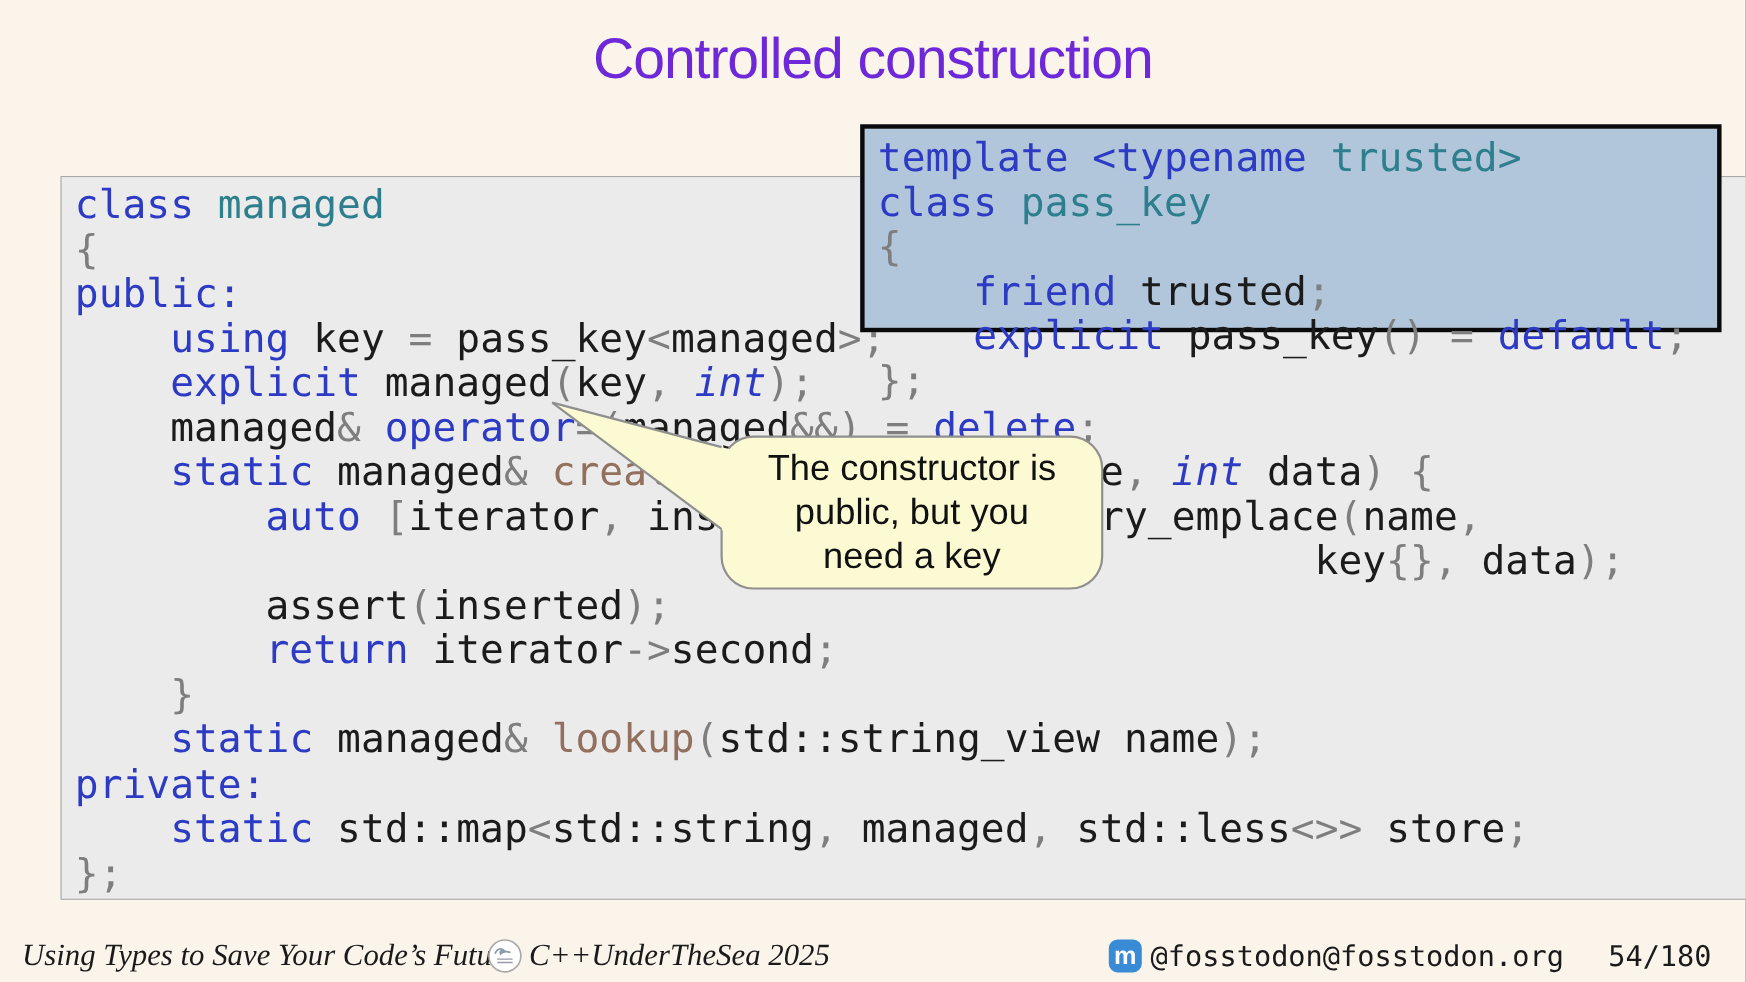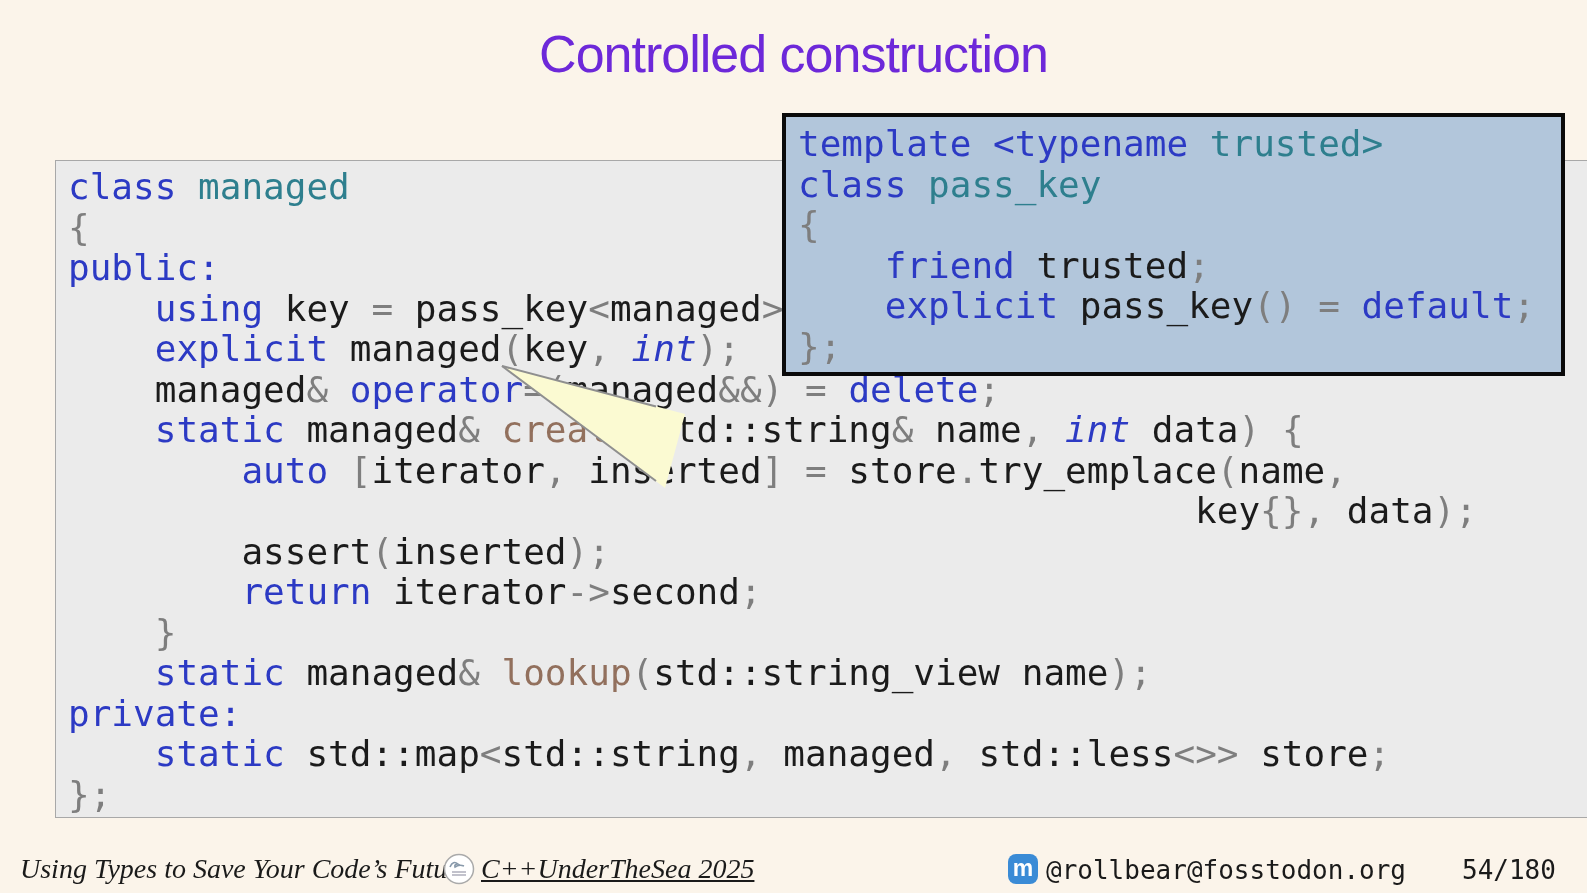--- a/index.html
+++ b/index.html
@@ -23,21 +23,21 @@
     box-sizing:border-box;
     font-family:"DejaVu Sans Mono",monospace;
   }
   .main-code{
     left:55px;top:160px;width:1574px;height:658px;
     background:var(--code_bg,#ebebeb);
     border:1px solid var(--code_border,#a8a8a8);
     z-index:1;
   }
   .overlay-code{
-    left:782px;top:113px;width:783px;height:263px;
+    left:782px;top:113px;width:783px;height:189px;
     background:var(--overlay_bg,#b2c6db);
     border:4px solid var(--overlay_border,#0a0a0a);
     z-index:2;
   }
   .codebox pre{
     margin:0;padding:6px 0 0 12px;
     font-size:36px;line-height:40.5px;
     font-family:inherit;
   }
   .overlay-code pre{padding:7px 0 0 12px;}
@@ -69,21 +69,21 @@
     position:absolute;top:8px;
     font-family:"Liberation Serif",serif;
     font-style:italic;font-size:28px;white-space:nowrap;
   }
   .footer .mono{
     position:absolute;top:10px;
     font-family:"DejaVu Sans Mono",monospace;
     font-size:26px;white-space:nowrap;
   }
   .talk-title{left:20px;}
-  .conference{left:481px;text-decoration:underline;}
+  .conference{left:481px;}
   .copyright{left:768px;}
   .handle{left:1046px;}
   .pagenum{left:1462px;}
   .wave-logo{
     position:absolute;left:443px;top:8px;width:32px;height:32px;
   }
   .masto{
     position:absolute;left:1008px;top:9px;width:30px;height:30px;
     background:var(--mastodon_blue,#3a8bd6);
     border-radius:8px;
@@ -100,37 +100,42 @@
   <div class="title">Controlled construction</div>
 
   <div class="codebox main-code">
     <pre><div class="code-line"><span class="tk-kw">class</span><span class="tk-plain"> </span><span class="tk-type">managed</span></div><div class="code-line"><span class="tk-punc">{</span></div><div class="code-line"><span class="tk-kw">public:</span></div><div class="code-line"><span class="tk-plain">    </span><span class="tk-kw">using</span><span class="tk-plain"> key </span><span class="tk-punc">=</span><span class="tk-plain"> pass_key</span><span class="tk-punc">&lt;</span><span class="tk-plain">managed</span><span class="tk-punc">&gt;</span><span class="tk-punc">;</span></div><div class="code-line"><span class="tk-plain">    </span><span class="tk-kw">explicit</span><span class="tk-plain"> managed</span><span class="tk-punc">(</span><span class="tk-plain">key</span><span class="tk-punc">,</span><span class="tk-plain"> </span><span class="tk-kwit">int</span><span class="tk-punc">)</span><span class="tk-punc">;</span></div><div class="code-line"><span class="tk-plain">    </span><span class="tk-plain">managed</span><span class="tk-punc">&amp;</span><span class="tk-plain"> </span><span class="tk-kw">operator</span><span class="tk-punc">=</span><span class="tk-punc">(</span><span class="tk-plain">managed</span><span class="tk-punc">&amp;&amp;</span><span class="tk-punc">)</span><span class="tk-plain"> </span><span class="tk-punc">=</span><span class="tk-plain"> </span><span class="tk-kw">delete</span><span class="tk-punc">;</span></div><div class="code-line"><span class="tk-plain">    </span><span class="tk-kw">static</span><span class="tk-plain"> managed</span><span class="tk-punc">&amp;</span><span class="tk-plain"> </span><span class="tk-fn">create</span><span class="tk-punc">(</span><span class="tk-plain">std::string</span><span class="tk-punc">&amp;</span><span class="tk-plain"> name</span><span class="tk-punc">,</span><span class="tk-plain"> </span><span class="tk-kwit">int</span><span class="tk-plain"> data</span><span class="tk-punc">)</span><span class="tk-plain"> </span><span class="tk-punc">{</span></div><div class="code-line"><span class="tk-plain">        </span><span class="tk-kw">auto</span><span class="tk-plain"> </span><span class="tk-punc">[</span><span class="tk-plain">iterator</span><span class="tk-punc">,</span><span class="tk-plain"> inserted</span><span class="tk-punc">]</span><span class="tk-plain"> </span><span class="tk-punc">=</span><span class="tk-plain"> store</span><span class="tk-punc">.</span><span class="tk-plain">try_emplace</span><span class="tk-punc">(</span><span class="tk-plain">name</span><span class="tk-punc">,</span></div><div class="code-line"><span class="tk-plain">                                                    </span><span class="tk-plain">key</span><span class="tk-punc">{}</span><span class="tk-punc">,</span><span class="tk-plain"> data</span><span class="tk-punc">)</span><span class="tk-punc">;</span></div><div class="code-line"><span class="tk-plain">        </span><span class="tk-plain">assert</span><span class="tk-punc">(</span><span class="tk-plain">inserted</span><span class="tk-punc">)</span><span class="tk-punc">;</span></div><div class="code-line"><span class="tk-plain">        </span><span class="tk-kw">return</span><span class="tk-plain"> iterator</span><span class="tk-punc">-&gt;</span><span class="tk-plain">second</span><span class="tk-punc">;</span></div><div class="code-line"><span class="tk-plain">    </span><span class="tk-punc">}</span></div><div class="code-line"><span class="tk-plain">    </span><span class="tk-kw">static</span><span class="tk-plain"> managed</span><span class="tk-punc">&amp;</span><span class="tk-plain"> </span><span class="tk-fn">lookup</span><span class="tk-punc">(</span><span class="tk-plain">std::string_view name</span><span class="tk-punc">)</span><span class="tk-punc">;</span></div><div class="code-line"><span class="tk-kw">private:</span></div><div class="code-line"><span class="tk-plain">    </span><span class="tk-kw">static</span><span class="tk-plain"> std::map</span><span class="tk-punc">&lt;</span><span class="tk-plain">std::string</span><span class="tk-punc">,</span><span class="tk-plain"> managed</span><span class="tk-punc">,</span><span class="tk-plain"> std::less</span><span class="tk-punc">&lt;&gt;&gt;</span><span class="tk-plain"> store</span><span class="tk-punc">;</span></div><div class="code-line"><span class="tk-punc">};</span></div></pre>
   </div>
 
   <div class="codebox overlay-code">
     <pre><div class="code-line"><span class="tk-kw">template &lt;typename</span><span class="tk-plain"> </span><span class="tk-type">trusted&gt;</span></div><div class="code-line"><span class="tk-kw">class</span><span class="tk-plain"> </span><span class="tk-type">pass_key</span></div><div class="code-line"><span class="tk-punc">{</span></div><div class="code-line"><span class="tk-plain">    </span><span class="tk-kw">friend</span><span class="tk-plain"> trusted</span><span class="tk-punc">;</span></div><div class="code-line"><span class="tk-plain">    </span><span class="tk-kw">explicit</span><span class="tk-plain"> pass_key</span><span class="tk-punc">()</span><span class="tk-plain"> </span><span class="tk-punc">=</span><span class="tk-plain"> </span><span class="tk-kw">default</span><span class="tk-punc">;</span></div><div class="code-line"><span class="tk-punc">};</span></div></pre>
   </div>
 
+  <div class="bubble">
+    <div>The constructor is</div>
+    <div>public, but you</div>
+    <div>need a key</div>
+  </div>
   <svg class="bubble-tail-svg" width="240" height="170">
     <polygon points="22,16 205,64 185,138" fill="#fbfad2"></polygon>
     <line x1="22" y1="16" x2="176" y2="56.5" stroke="#8f8f8f" stroke-width="2"></line>
     <line x1="22" y1="16" x2="176" y2="131" stroke="#8f8f8f" stroke-width="2"></line>
   </svg>
 
   <div class="footer">
     <span class="serif talk-title">Using Types to Save Your Code’s Future</span>
 
     <svg class="wave-logo" viewBox="0 0 32 32">
       <circle cx="16" cy="16" r="14.5" fill="#ffffff" stroke="#aaaaaa" stroke-width="1.5"></circle>
       <path d="M7 14 q3-7 8-3 q-4 0 -3 3 q4-3 9-1" fill="none" stroke="#8899aa" stroke-width="1.6"></path>
       <line x1="9" y1="19" x2="23" y2="19" stroke="#99a" stroke-width="1.2"></line>
       <line x1="9" y1="22" x2="23" y2="22" stroke="#99a" stroke-width="1.2"></line>
     </svg>
 
     <span class="serif conference">C++UnderTheSea 2025</span>
 
     <span class="masto">m</span>
-    <span class="mono handle">@rollbear@fosstodon.org</span>
+    <span class="mono handle">@fosstodon@fosstodon.org</span>
 
     <span class="mono pagenum">54/180</span>
   </div>
 
 </div>
 
 </body></html>

